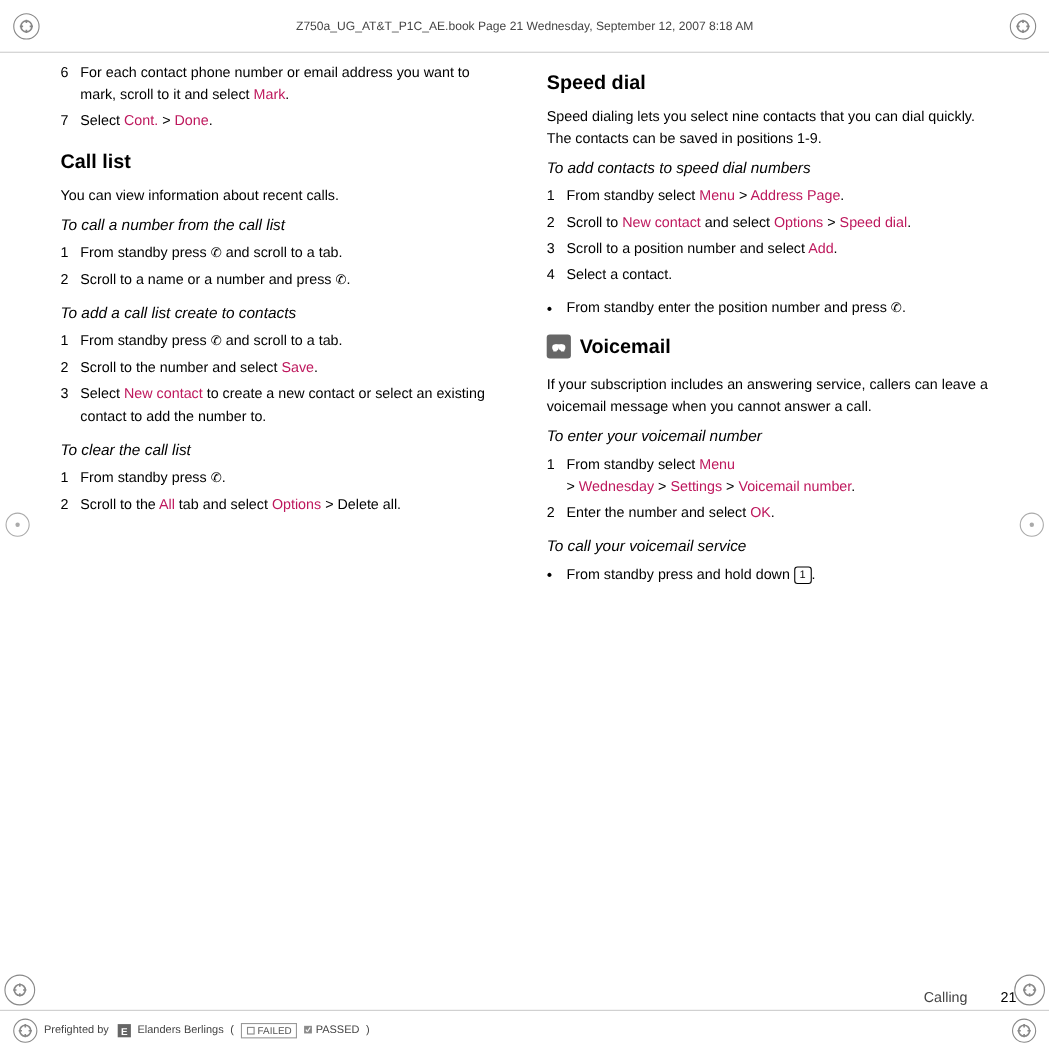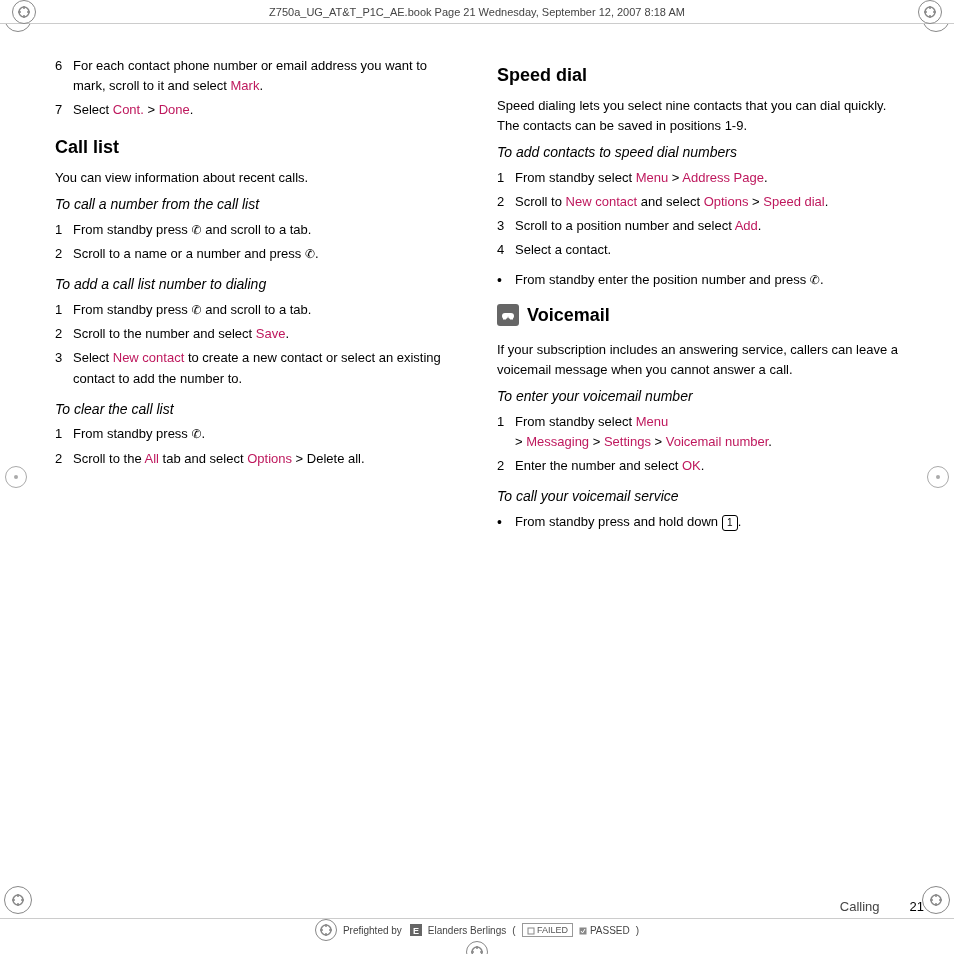--- a/index.html
+++ b/index.html
@@ -11,21 +11,21 @@
       font-size: 13px;
       color: #000;
       overflow: hidden;
       position: relative;
     }
 
     
     .header-bar {
       position: absolute;
       top: 0; left: 0; right: 0;
-      height: 24px;
+      height: 48px;
       background: #fff;
       border-bottom: 1px solid #ccc;
       display: flex;
       align-items: center;
       padding: 0 12px;
       font-size: 11px;
       color: #444;
     }
     .header-bar .header-text {
       flex: 1;
@@ -38,21 +38,20 @@
       position: absolute;
       bottom: 0; left: 0; right: 0;
       height: 36px;
       background: #fff;
       border-top: 1px solid #ccc;
       display: flex;
       align-items: center;
       padding: 0 12px;
       font-size: 11px;
       color: #444;
-      flex-direction: column;
     }
     .footer-bar .footer-left {
       flex: 1;
       display: flex;
       align-items: center;
       gap: 6px;
       font-size: 10px;
     }
     .elanders-logo {
       display: flex; align-items: center; gap: 4px;
@@ -307,21 +306,21 @@
         From standby press <span class="call-sym">✆</span> and scroll to a tab.
       </span>
     </div>
     <div class="step" style="margin-bottom:10px;">
       <span class="step-num">2</span>
       <span class="step-text">
         Scroll to a name or a number and press <span class="call-sym">✆</span>.
       </span>
     </div>
 
-    <div class="subsection-italic">To add a call list number to dialing</div>
+    <div class="subsection-italic">To add a call list create to contacts</div>
     <div class="step">
       <span class="step-num">1</span>
       <span class="step-text">
         From standby press <span class="call-sym">✆</span> and scroll to a tab.
       </span>
     </div>
     <div class="step">
       <span class="step-num">2</span>
       <span class="step-text">
         Scroll to the number and select <span class="colored-text">Save</span>.
@@ -398,21 +397,21 @@
       </div>
       <div class="section-title" style="margin-top:0;">Voicemail</div>
     </div>
     <p>If your subscription includes an answering service, callers can leave a voicemail message when you cannot answer a call.</p>
 
     <div class="subsection-italic">To enter your voicemail number</div>
     <div class="step">
       <span class="step-num">1</span>
       <span class="step-text">
         From standby select <span class="colored-text">Menu</span><br>
-        &gt; <span class="colored-text">Messaging</span> &gt; <span class="colored-text">Settings</span> &gt; <span class="colored-text">Voicemail number</span>.
+        &gt; <span class="colored-text">Wednesday</span> &gt; <span class="colored-text">Settings</span> &gt; <span class="colored-text">Voicemail number</span>.
       </span>
     </div>
     <div class="step" style="margin-bottom:10px;">
       <span class="step-num">2</span>
       <span class="step-text">
         Enter the number and select <span class="colored-text">OK</span>.
       </span>
     </div>
 
     <div class="subsection-italic">To call your voicemail service</div>

